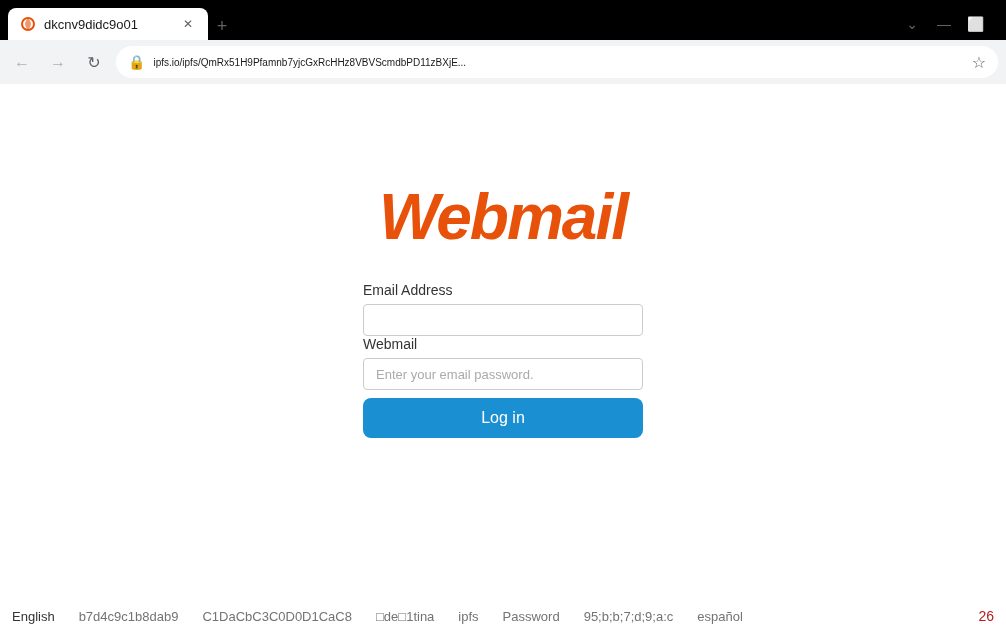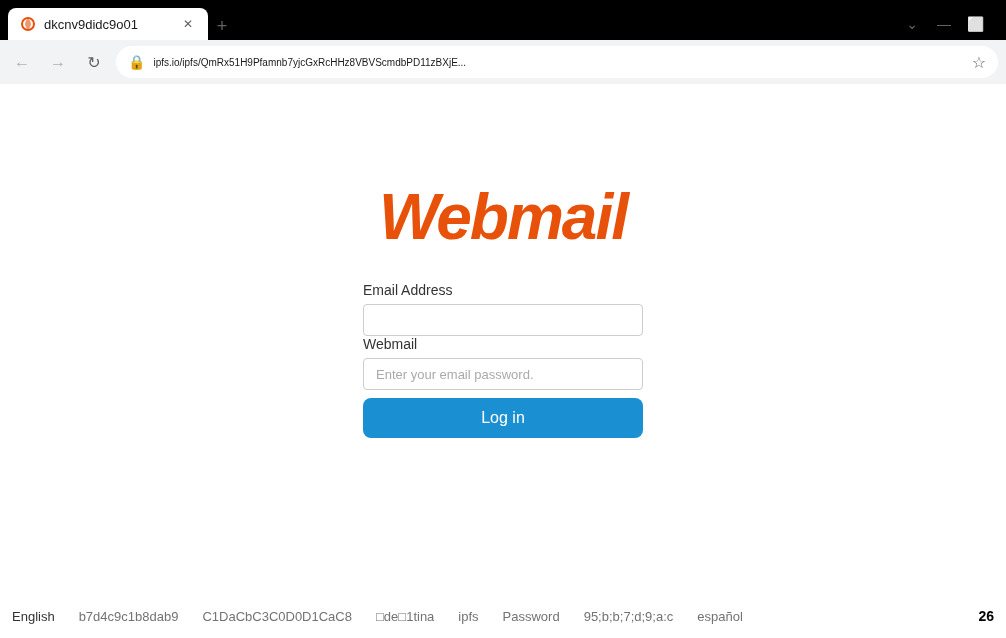--- a/index.html
+++ b/index.html
@@ -245,22 +245,22 @@
       white-space: nowrap;
     }
 
     .language-item.active {
       color: #333333;
     }
 
     .page-number {
       margin-left: auto;
       font-size: 14px;
-      color: #000000;
-      font-weight: bold;
+      color: #b91c1c;
+      font-weight: normal;
       text-align: center;
     }
 
     .tab-bar-inner {
       display: flex;
       align-items: flex-end;
       width: 100%;
     }
   </style>
 </head>

